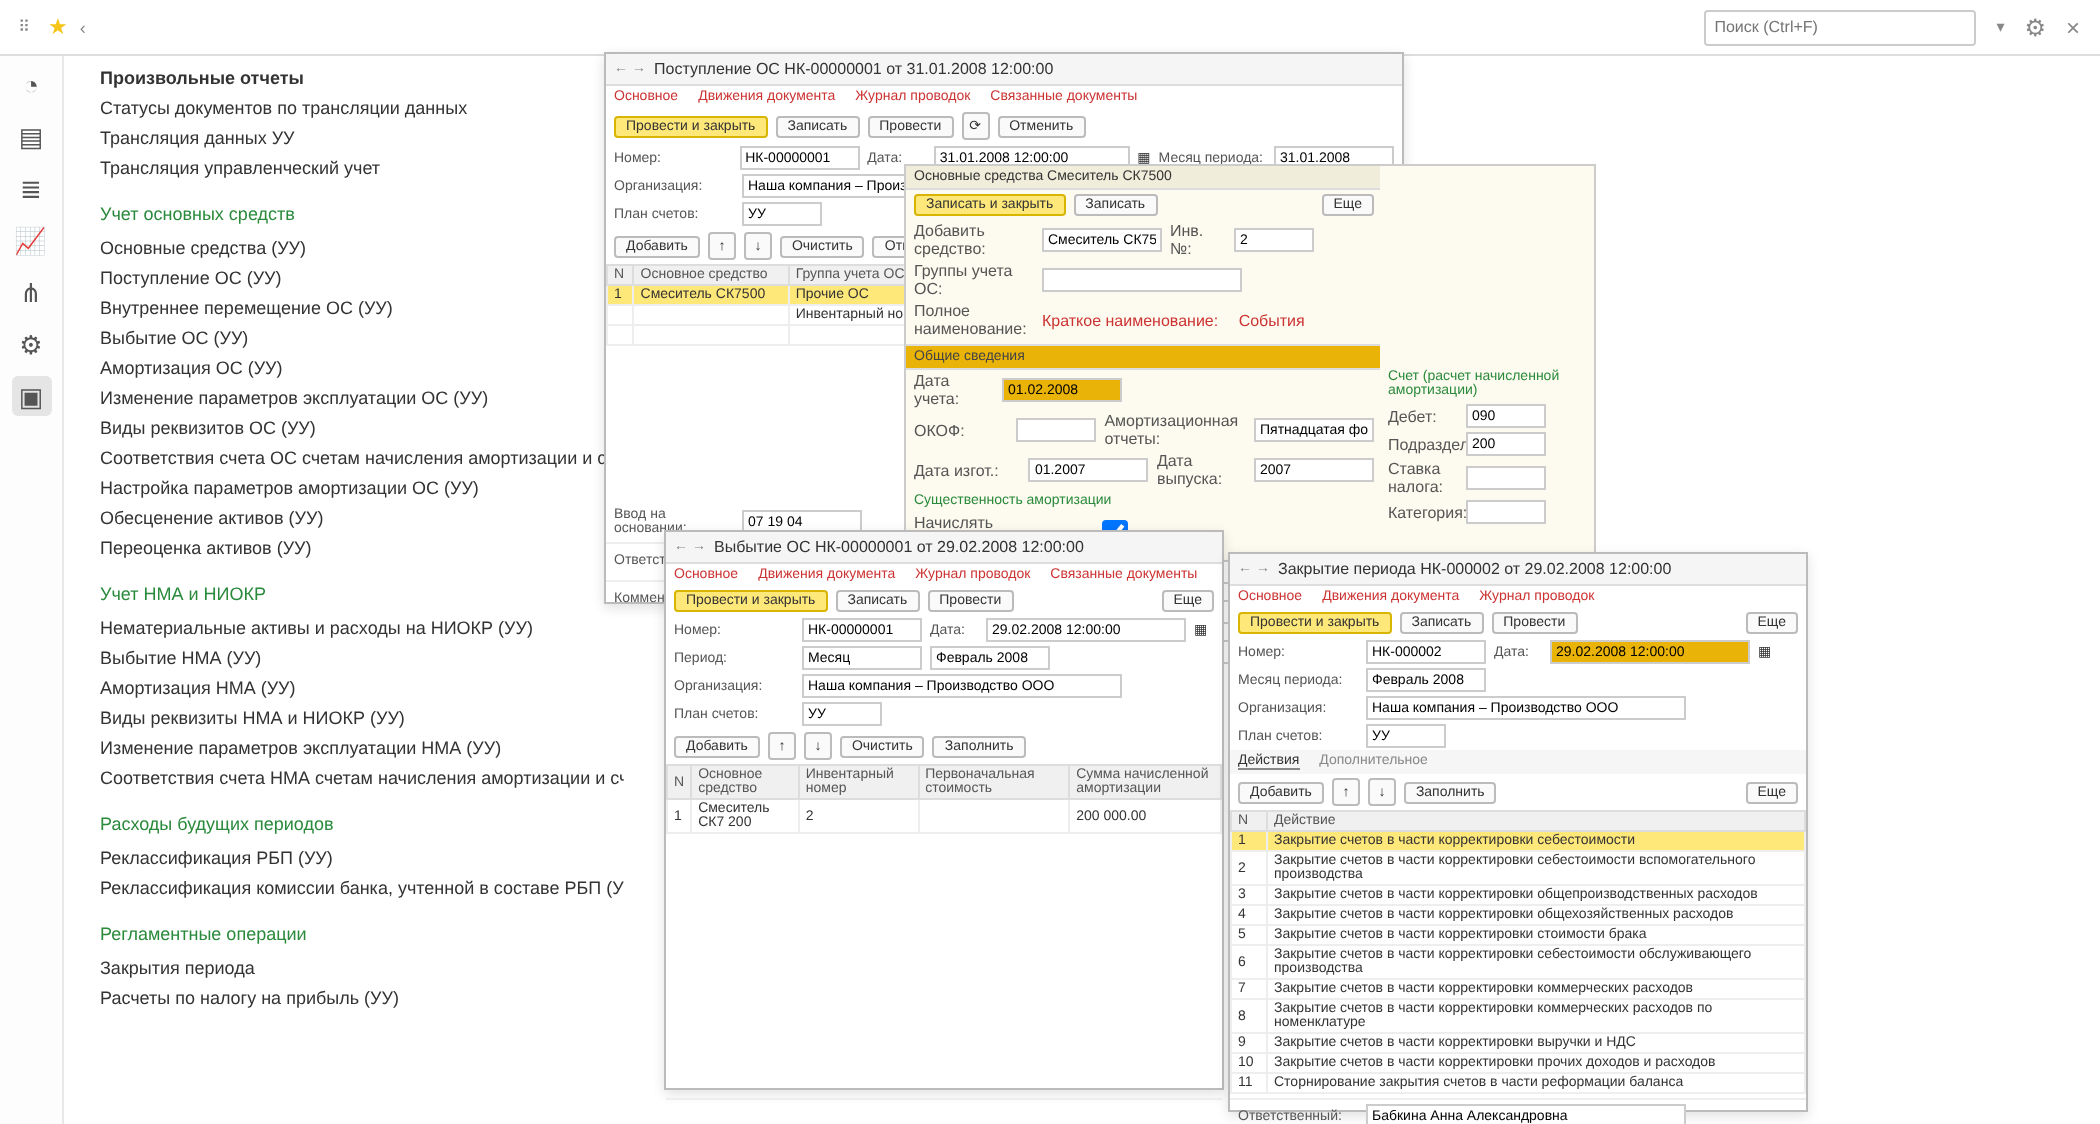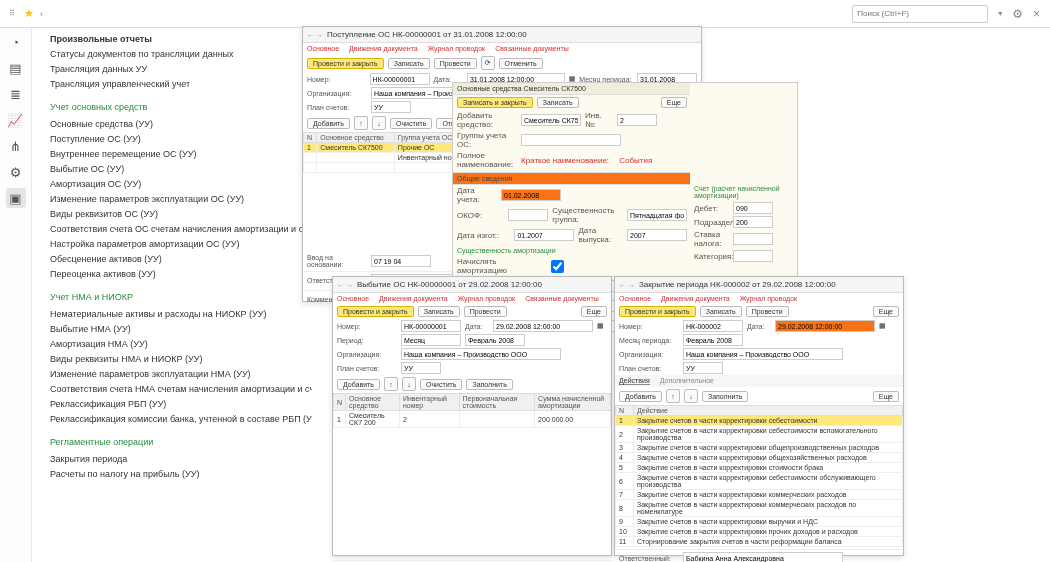--- a/index.html
+++ b/index.html
@@ -36,21 +36,21 @@
   .inp{border:1px solid #ccc;height:12px;font-size:7px;padding:0 2px;background:#fff}
   .inp.tiny{width:40px}.inp.sm{width:60px}.inp.md{width:100px}.inp.lg{width:160px}
   .tbl{width:100%;border-collapse:collapse;font-size:7px}
   .tbl th{background:#f0f0f0;border:1px solid #ddd;padding:1px 3px;text-align:left;font-weight:normal;color:#555}
   .tbl td{border:1px solid #eee;padding:1px 3px}
   .tbl tr.sel td{background:#ffe87a}
   .section-bar{background:#f5f5f5;padding:2px 4px;font-size:7px;color:#444;border-top:1px solid #ddd;border-bottom:1px solid #ddd;margin-top:2px}
   .panel{border:1px solid #ccc;background:#fdfbef;position:absolute}
   .panel-title{background:#f0edda;padding:2px 4px;font-size:7px;border-bottom:1px solid #ddd}
   .subhead{color:#2a8a3c;font-size:7px;padding:2px 4px}
-  .yellowcell{background:#f97316}
+  .yellowcell{background:#eab308}
   .chev{color:#888;font-size:9px}
   .footer-row{display:flex;align-items:center;gap:4px;padding:2px 4px;border-top:1px solid #eee;margin-top:2px}
 </style>
 </head>
 <body>
 
 <div class="topbar">
   <div class="tb-left">
     <span class="tb-icon">⠿</span>
     <span class="tb-star">★</span>
@@ -92,20 +92,21 @@
     <div class="item">Настройка параметров амортизации ОС (УУ)</div>
     <div class="item">Обесценение активов (УУ)</div>
     <div class="item">Переоценка активов (УУ)</div>
     <div class="section">Учет НМА и НИОКР</div>
     <div class="item">Нематериальные активы и расходы на НИОКР (УУ)</div>
     <div class="item">Выбытие НМА (УУ)</div>
     <div class="item">Амортизация НМА (УУ)</div>
     <div class="item">Виды реквизиты НМА и НИОКР (УУ)</div>
     <div class="item">Изменение параметров эксплуатации НМА (УУ)</div>
     <div class="item">Соответствия счета НМА счетам начисления амортизации и счетам снижения</div>
+    <div class="section">Расходы будущих периодов</div>
     <div class="item">Реклассификация РБП (УУ)</div>
     <div class="item">Реклассификация комиссии банка, учтенной в составе РБП (УУ)</div>
     <div class="section">Регламентные операции</div>
     <div class="item">Закрытия периода</div>
     <div class="item">Расчеты по налогу на прибыль (УУ)</div>
   </div>
 
   <div class="workspace">
 
     <div class="win" style="left:-10px;top:-2px;width:400px;height:276px">
@@ -221,21 +222,21 @@
         </div>
       <div class="formrow"><span class="lbl">Полное наименование:</span><span style="color:#c33">Краткое наименование:</span>&nbsp;<span style="color:#c33">События</span></div>
       <div class="section-bar yellowcell">Общие сведения</div>
       <div class="formrow">
           <span class="lbl" style="width:40px">Дата учета:</span>
           <input class="inp sm yellowcell" value="01.02.2008" style="">
         </div>
       <div class="formrow">
           <span class="lbl">ОКОФ:</span>
           <input class="inp tiny" style="">
-          <span class="lbl" style="width:90px">Существенность группа:</span>
+          <span class="lbl" style="width:90px">Амортизационная отчеты:</span>
           <input class="inp sm" value="Пятнадцатая форм" style="">
         </div>
       <div class="formrow">
           <span class="lbl">Дата изгот.:</span>
           <input class="inp sm" value="01.2007" style="">
           <span class="lbl" style="width:50px">Дата выпуска:</span>
           <input class="inp sm" value="2007" style="">
         </div>
       <div class="subhead">Существенность амортизации</div>
       <div class="formrow">
@@ -297,21 +298,21 @@
       <div class="formrow">
           <span class="lbl" style="width:50px">Контрагент:</span>
           <input class="inp tiny" style="">
         </div>
       <div class="formrow">
           <span class="lbl" style="width:50px">Подразд:</span>
           <input class="inp tiny" style="">
         </div>
     </div>
 
-    <div class="win" style="left:20px;top:248px;width:280px;height:280px">
+    <div class="win" style="left:20px;top:237px;width:280px;height:280px">
       <div class="win-title">
           <span class="arrows">
             <span>←</span>
             <span>→</span>
           </span>
           <span class="t">Выбытие ОС НК-00000001 от 29.02.2008 12:00:00</span>
         </div>
       <div class="tabs">
           <span>Основное</span>
           <span>Движения документа</span>

